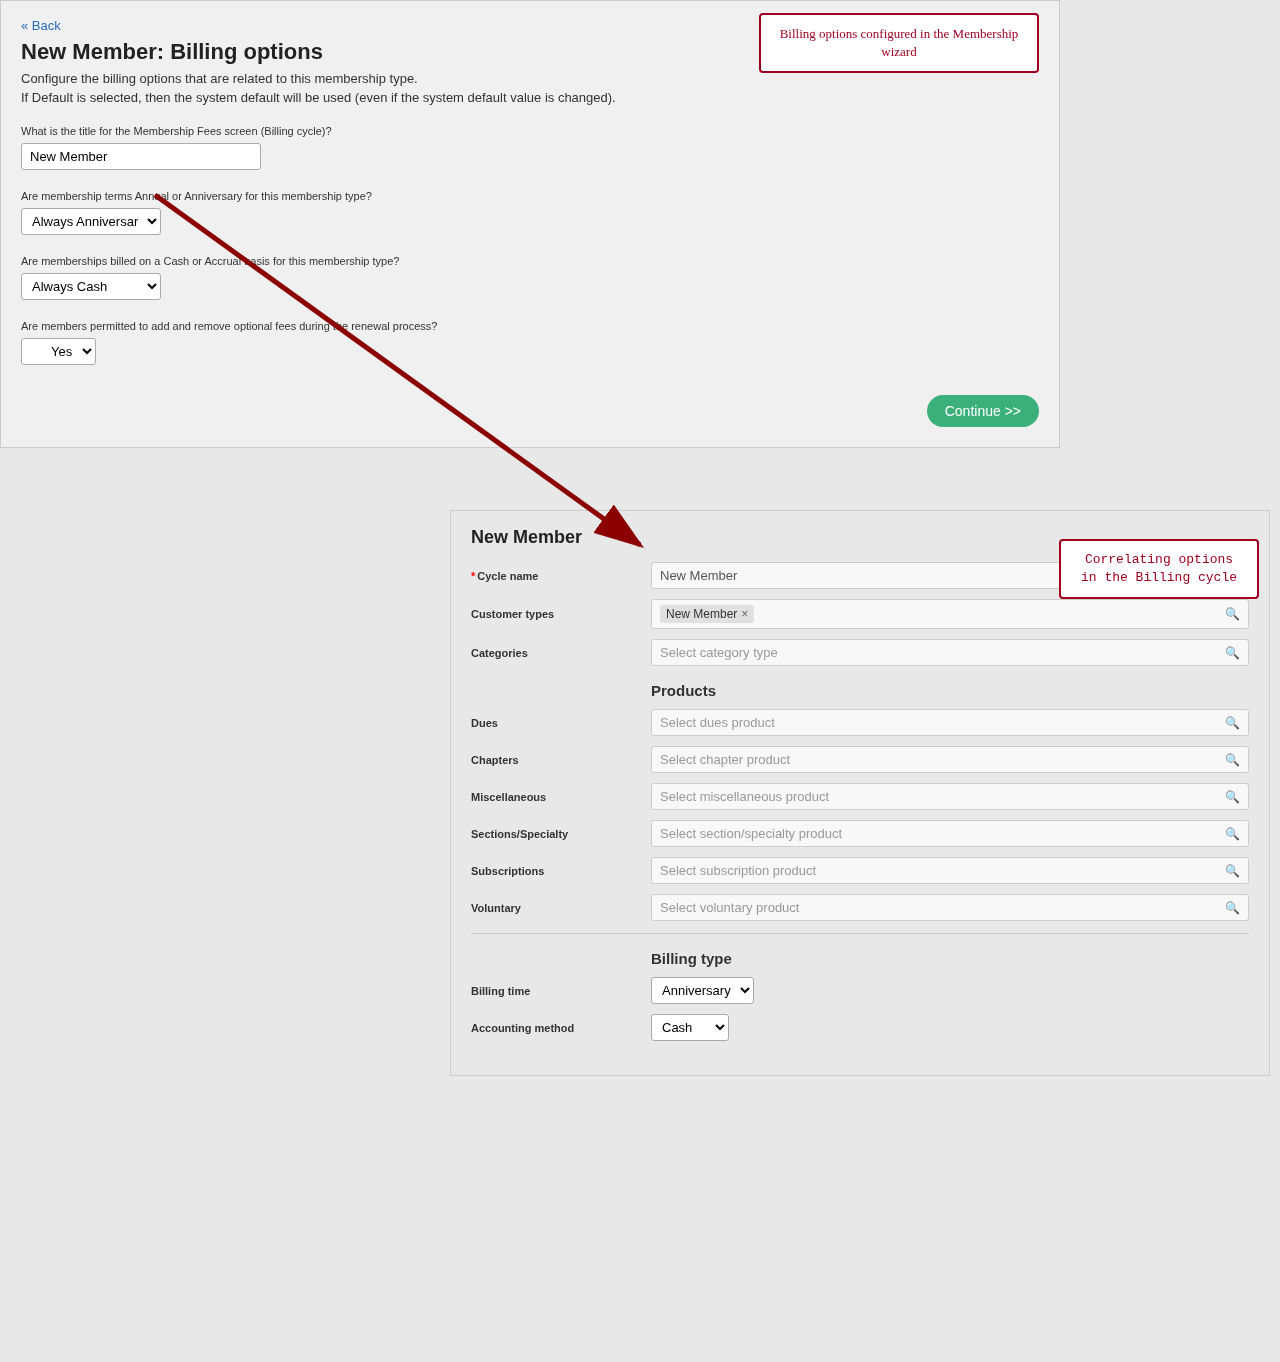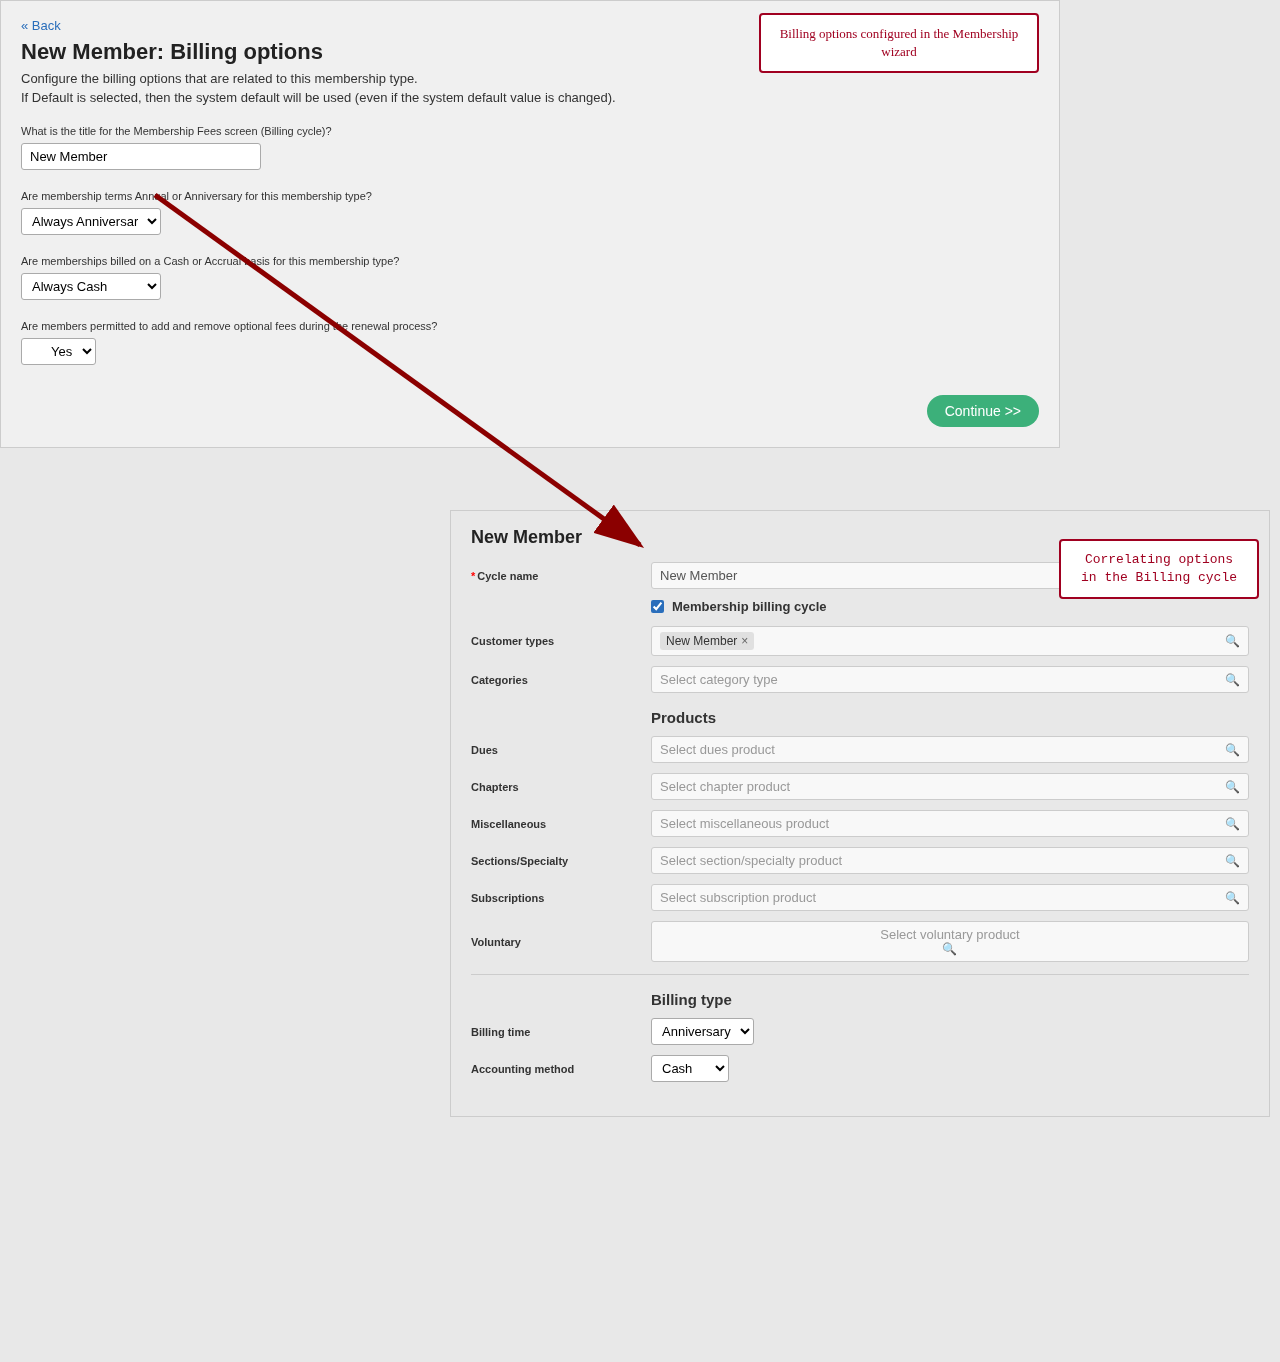--- a/index.html
+++ b/index.html
@@ -325,24 +325,20 @@
     <span>Correlating options in the Billing cycle</span>
   </div>
 
   <div class="field-row">
     <div class="field-label">
       <span class="required-star">*</span><span>Cycle name</span>
     </div>
     <div class="field-input">New Member</div>
   </div>
 
-  <div class="checkbox-row">
-    <input type="checkbox" checked="" style="">
-    <label class="checkbox-label">Membership billing cycle</label>
-  </div>
 
   <div class="field-row">
     <div class="field-label">Customer types</div>
     <div class="field-input-with-icon">
       <span class="tag-item">
         <span>New Member</span>
         <span class="tag-x">×</span>
       </span>
       <span class="search-icon">🔍</span>
     </div>
@@ -389,21 +385,21 @@
       </div>
       <div class="field-row">
         <div class="field-label">Subscriptions</div>
         <div class="field-input-with-icon" style="color: rgb(153, 153, 153);">
           <span>Select subscription product</span>
           <span class="search-icon">🔍</span>
         </div>
       </div>
       <div class="field-row">
         <div class="field-label">Voluntary</div>
-        <div class="field-input-with-icon" style="color: rgb(153, 153, 153); flex-direction: column;">
+        <div class="field-input-with-icon" style="color: rgb(153, 153, 153);">
           <span>Select voluntary product</span>
           <span class="search-icon">🔍</span>
         </div>
       </div>
     </div>
 
   <hr class="divider">
 
   <div class="section-heading">Billing type</div>
 

